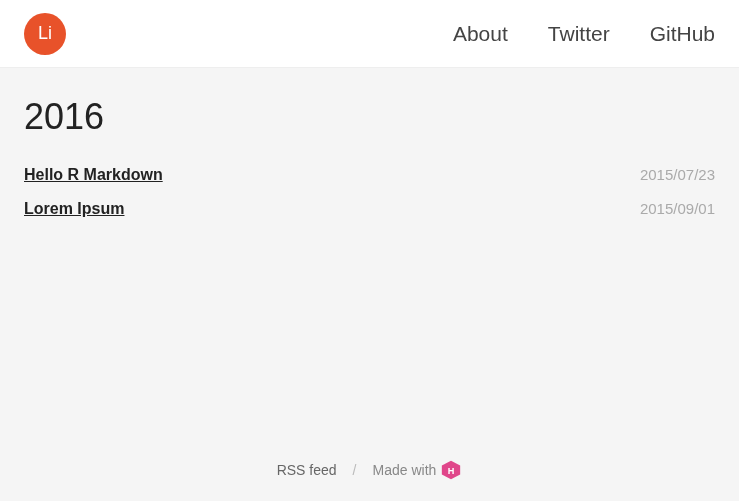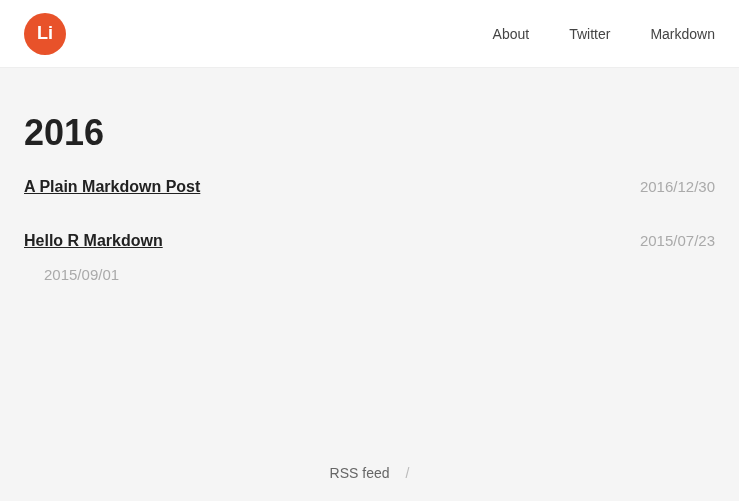--- a/index.html
+++ b/index.html
@@ -28,54 +28,54 @@
 
     .avatar {
       width: 42px;
       height: 42px;
       background-color: #e8522a;
       border-radius: 50%;
       display: flex;
       align-items: center;
       justify-content: center;
       color: white;
-      font-weight: bold;
+      font-weight: normal;
       font-size: 18px;
       cursor: pointer;
       flex-shrink: 0;
     }
 
     nav {
       display: flex;
       align-items: center;
       gap: 40px;
     }
 
     nav a {
       text-decoration: none;
       color: #444;
-      font-size: 14px;
+      font-size: 21px;
       font-weight: 400;
     }
 
     main {
       padding: 20px 24px 60px 24px;
       max-width: 739px;
     }
 
     .year-section {
       margin-bottom: 20px;
     }
 
     .year-heading {
       font-size: 36px;
-      font-weight: 700;
+      font-weight: 400;
       color: #222;
       margin-bottom: 16px;
-      margin-top: 24px;
+      margin-top: 8px;
     }
 
     .post-row {
       display: flex;
       align-items: baseline;
       justify-content: space-between;
       padding: 8px 0;
     }
 
     .post-title {
@@ -130,40 +130,44 @@
     }
   </style>
 </head>
 <body>
 
 <header>
   <div class="avatar">Li</div>
   <nav>
     <a href="#">About</a>
     <a href="#">Twitter</a>
-    <a href="#">Markdown</a>
+    <a href="#">GitHub</a>
   </nav>
 </header>
 
 <main>
   <div class="year-section">
     <h2 class="year-heading">2016</h2>
-    <div class="post-row">
-      <span class="post-title">A Plain Markdown Post</span>
-      <span class="post-date">2016/12/30</span>
-    </div>
   </div>
 
   <div class="year-section">
     <div class="post-row">
       <span class="post-title">Hello R Markdown</span>
       <span class="post-date">2015/07/23</span>
     </div>
     <div class="post-row">
+      <span class="post-title">Lorem Ipsum</span>
       <span class="post-date">2015/09/01</span>
     </div>
   </div>
 </main>
 
 <footer>
   <a href="#">RSS feed</a>
   <span class="separator">/</span>
+  <div class="made-with-container">
+    <span>Made with</span>
+    <svg class="hugo-icon" viewBox="0 0 24 24" xmlns="http://www.w3.org/2000/svg">
+      <polygon points="12,2 22,7 22,17 12,22 2,17 2,7" fill="#e0468a"></polygon>
+      <text x="12" y="16" text-anchor="middle" fill="white" font-size="10" font-weight="bold">H</text>
+    </svg>
+  </div>
 </footer>
 
 </body></html>

